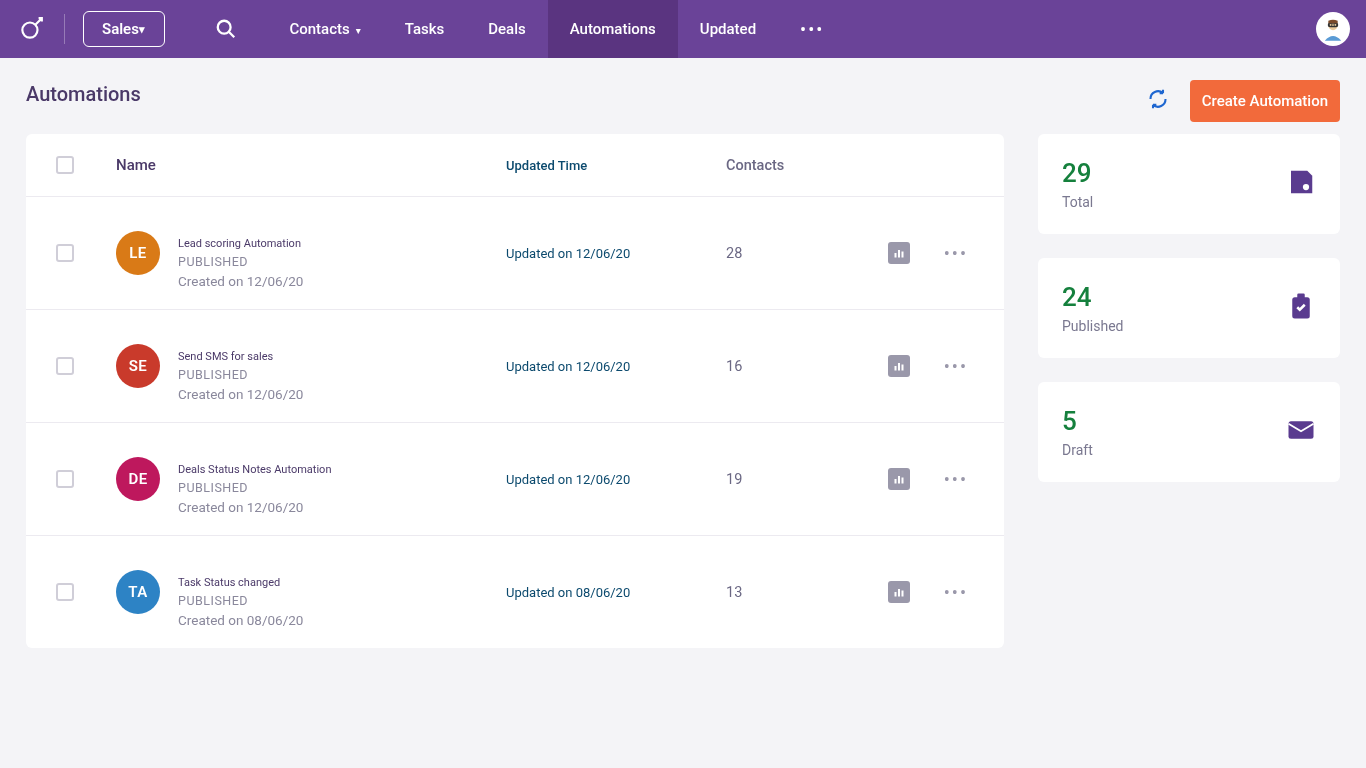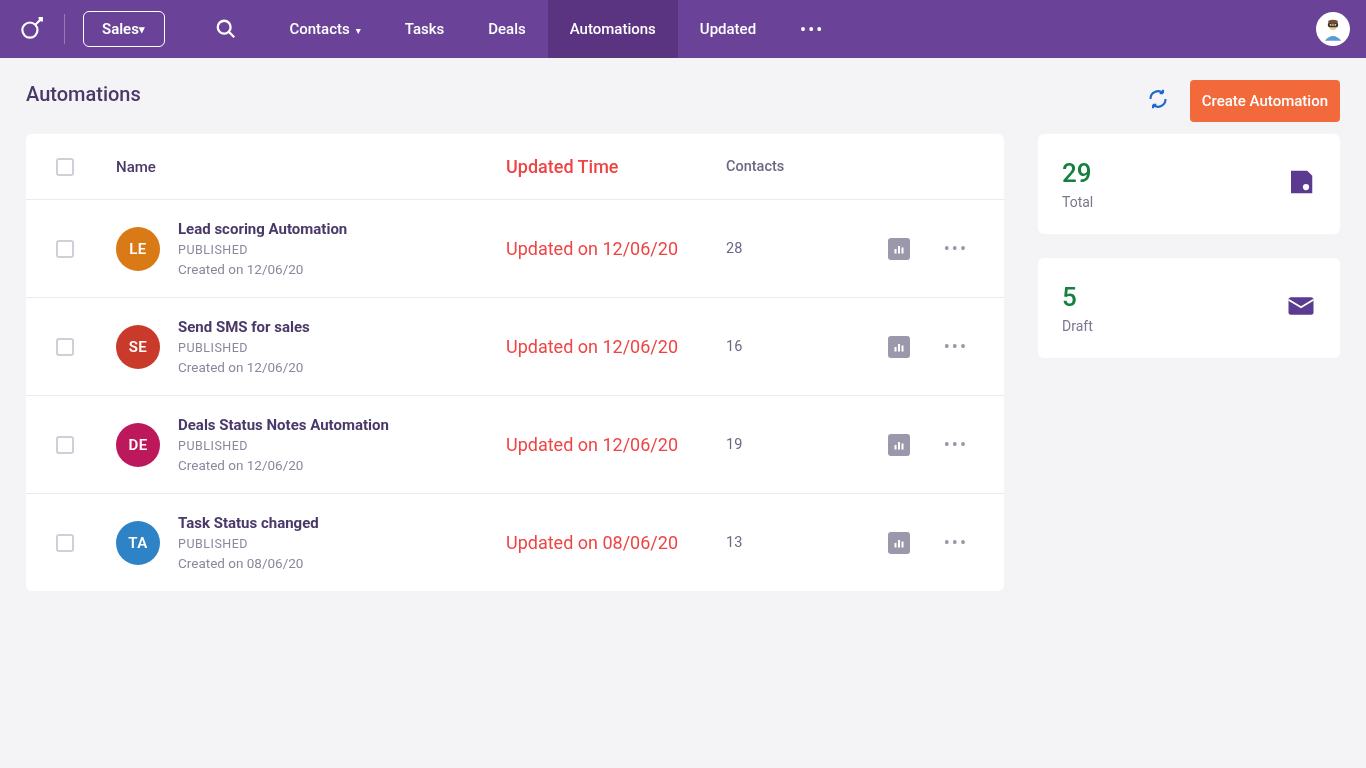--- a/index.html
+++ b/index.html
@@ -27,26 +27,26 @@
 .header-actions { display: flex; align-items: center; gap: 22px; }
 .refresh { color: #1e66d0; cursor: pointer; }
 .create-btn { background: #f26a3b; color: #fff; border: none; padding: 12px 12px; border-radius: 4px; font-size: 15px; font-weight: 500; cursor: pointer; }
 
 .table { background: #fff; border-radius: 6px; overflow: hidden; }
 .thead { display: flex; align-items: center; padding: 22px 30px; border-bottom: 1px solid #eceaf0; color: #4a3968; font-size: 15px; font-weight: 500; }
 .row { display: flex; align-items: center; padding: 20px 30px; border-bottom: 1px solid #eceaf0; }
 .row:last-child { border-bottom: none; }
 .col-chk { width: 60px; }
 .col-name { width: 390px; display: flex; align-items: center; gap: 18px; }
-.col-updated { width: 220px; color: #ef4444; font-size: 18px; }
+.col-updated { width: 220px; color: #0c4a6e; font-size: 13px; }
 .col-contacts { width: 110px; color: #6b6884; font-size: 14.5px; }
 .col-actions { flex: 1; display: flex; align-items: center; justify-content: flex-end; gap: 34px; padding-right: 6px; }
 .checkbox { width: 18px; height: 18px; border: 2px solid #d0ced8; border-radius: 3px; cursor: pointer; }
 .circle { width: 44px; height: 44px; border-radius: 50%; display: flex; align-items: center; justify-content: center; color: #fff; font-weight: 600; font-size: 15px; letter-spacing: 0.5px; flex-shrink: 0; }
-.name-block .name { color: #4a3968; font-size: 15px; font-weight: 700; margin-bottom: 4px; }
+.name-block .name { color: #4a3968; font-size: 11px; font-weight: 400; margin-bottom: 4px; margin-top: 20px; }
 .name-block .status { color: #8a889c; font-size: 12.5px; letter-spacing: 0.5px; margin-bottom: 4px; }
 .name-block .created { color: #8a889c; font-size: 13.5px; }
 .chart-icon { width: 22px; height: 22px; background: #9a98aa; border-radius: 3px; display: flex; align-items: center; justify-content: center; cursor: pointer; }
 .row-dots { color: #9a98aa; font-size: 18px; letter-spacing: 2px; cursor: pointer; }
 
 .sidebar { width: 302px; padding-top: 52px; display: flex; flex-direction: column; gap: 24px; }
 .card { background: #fff; border-radius: 6px; padding: 24px; display: flex; align-items: center; justify-content: space-between; }
 .card-text .num { color: #15803d; font-size: 26px; font-weight: 500; margin-bottom: 6px; }
 .card-text .lbl { color: #7a7890; font-size: 14px; }
 .card-icon { color: #5a3b8f; }
@@ -228,20 +228,31 @@
       <div class="num">29</div>
       <div class="lbl">Total</div>
     </div>
     <div class="card-icon"><svg viewBox="0 0 24 24" width="30" height="30" fill="currentColor">
               <path d="M4 3 L17 3 L21 7 L21 21 L4 21 Z"></path>
               <circle cx="16" cy="16" r="2.5" fill="#fff"></circle>
             </svg></div>
         </div>
         <div class="card">
     <div class="card-text">
+      <div class="num">24</div>
+      <div class="lbl">Published</div>
+    </div>
+    <div class="card-icon"><svg viewBox="0 0 24 24" width="30" height="30" fill="currentColor">
+              <rect x="5" y="5" width="14" height="17" rx="2"></rect>
+              <rect x="9" y="2" width="6" height="5" rx="1"></rect>
+              <path d="M9 13 L11 15 L15 11" stroke="#fff" stroke-width="2" fill="none"></path>
+            </svg></div>
+        </div>
+        <div class="card">
+    <div class="card-text">
       <div class="num">5</div>
       <div class="lbl">Draft</div>
     </div>
     <div class="card-icon"><svg viewBox="0 0 24 24" width="30" height="30" fill="currentColor">
               <rect x="2" y="5" width="20" height="14" rx="2"></rect>
               <path d="M2 7 L12 13 L22 7" stroke="#fff" stroke-width="1.5" fill="none"></path>
             </svg></div>
         </div>
       </div>
   </div>

